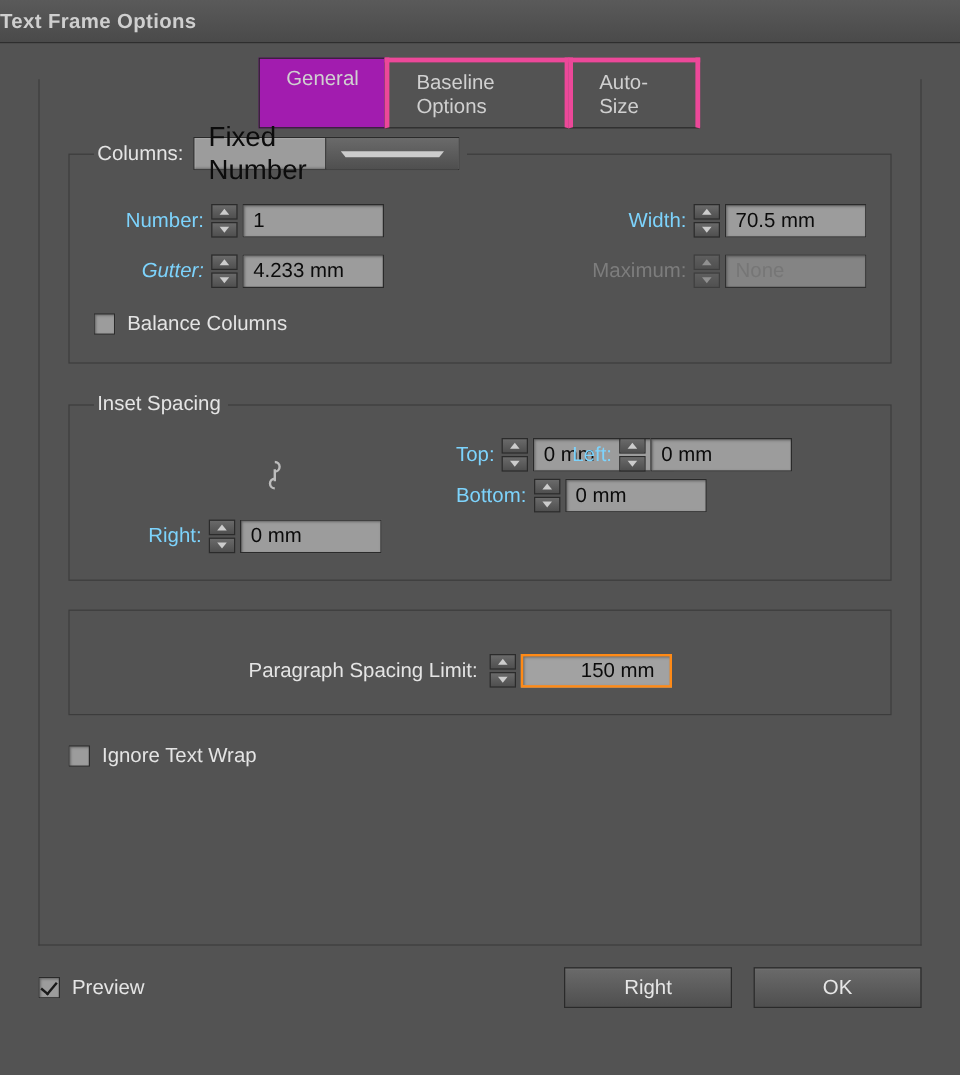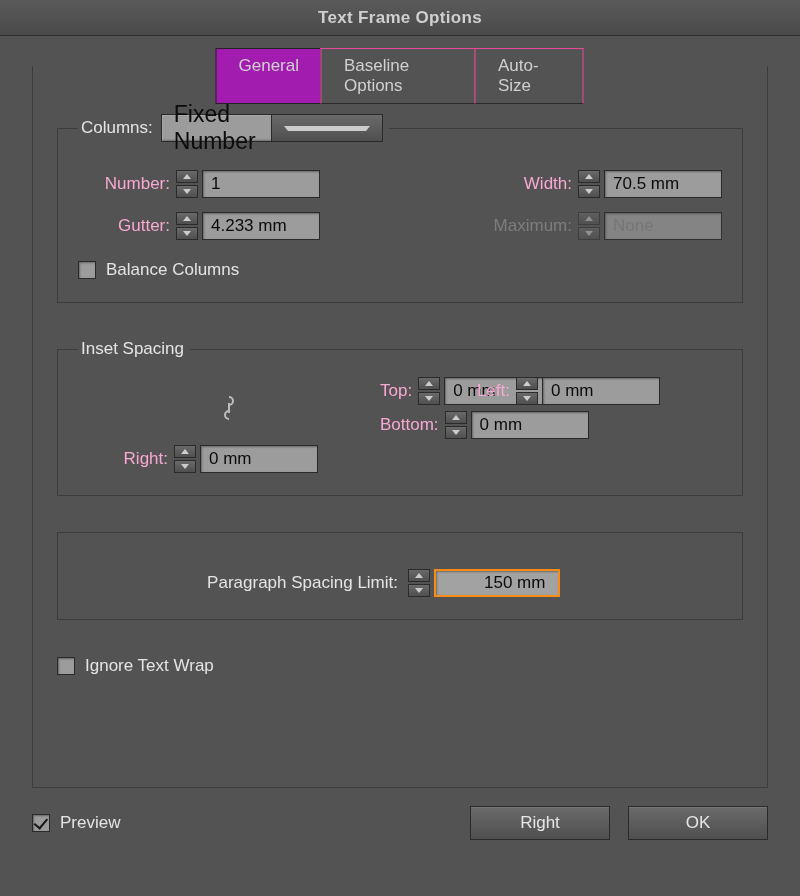--- a/index.html
+++ b/index.html
@@ -10,21 +10,20 @@
     width: 800px;
     height: 896px;
     position: relative;
     overflow: hidden;
   }
 
   
   .titlebar {
     height: 36px;
     line-height: 36px;
-    text-align: center;
     color: #cfcfcf;
     background: linear-gradient(#5a5a5a,#4a4a4a);
     font-weight: 600;
     letter-spacing: .3px;
     border-bottom: 1px solid #2e2e2e;
   }
 
   .dialog-body {
     padding: 30px 32px 20px 32px;
     position: relative;
@@ -42,37 +41,37 @@
 
   
   .tabs {
     display: flex;
     position: absolute;
     top: -18px;
     left: 50%;
     transform: translateX(-50%);
   }
   .tab {
-    border: 1px solid #ec4899;
+    border: 4px solid #ec4899;
     border-bottom: 1px solid #2a2a2a;
     background: #535353;
     padding: 7px 22px;
     color: #d0d0d0;
     cursor: pointer;
     margin-left: -1px;
   }
   .tab.active {
     background: #a21caf;
     border: 1px solid #232323;
   }
 
   
   fieldset.group {
     border: 1px solid #3c3c3c;
-    margin-bottom: 36px;
+    margin-bottom: 24px;
     padding: 18px 20px 22px 20px;
     position: relative;
   }
   fieldset.group > legend {
     padding: 0 6px 0 3px;
     color: #e4e4e4;
     font-size: 17px;
   }
   fieldset.group.columns {
     padding-top: 24px;
@@ -86,21 +85,21 @@
   }
   .row:first-of-type { margin-top: 4px; }
 
   .field {
     display: flex;
     align-items: center;
   }
   .field label {
     text-align: right;
     margin-right: 6px;
-    color: #f9a8d4;
+    color: #7dd3fc;
     white-space: nowrap;
   }
   .field.disabled label,
   .field.disabled .numfield input { color: #7d7d7d; }
   .field.disabled .numfield { opacity: .85; }
   .field.disabled .spinner div { opacity: .6; }
 
   
   .numfield {
     display: flex;
@@ -226,21 +225,21 @@
     color: #e6e6e6;
     text-align: center;
     line-height: 32px;
     cursor: pointer;
     box-shadow: inset 0 1px 0 rgba(255,255,255,.08);
   }
 
   
   .columns-row1 .lab1 { width: 92px; }
   .columns-row1 .lab2 { width: 74px; }
-  .columns-row2 .lab1 { width: 92px; }
+  .columns-row2 .lab1 { width: 92px; font-style: italic; }
   .columns-row2 .lab2 { width: 110px; }
 
   .inset-grid {
     display: grid;
     grid-template-columns: 1fr 40px 1fr;
     align-items: center;
     row-gap: 6px;
   }
   .inset-grid .link-cell { grid-row: 1 / span 2; display:flex; justify-content:center; }
   .inset-grid .field label { width: 90px; }

